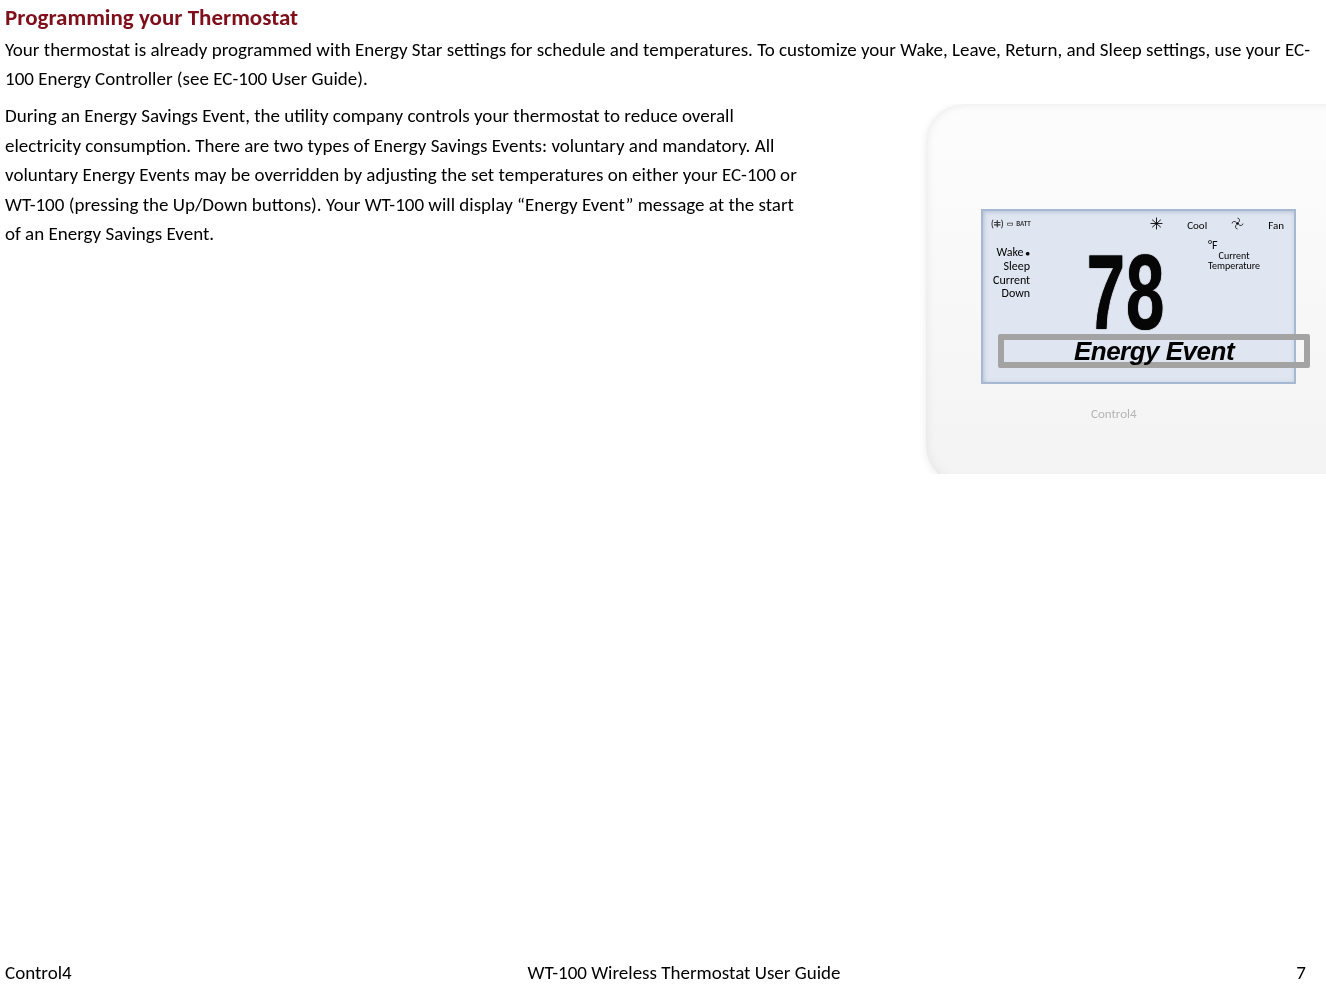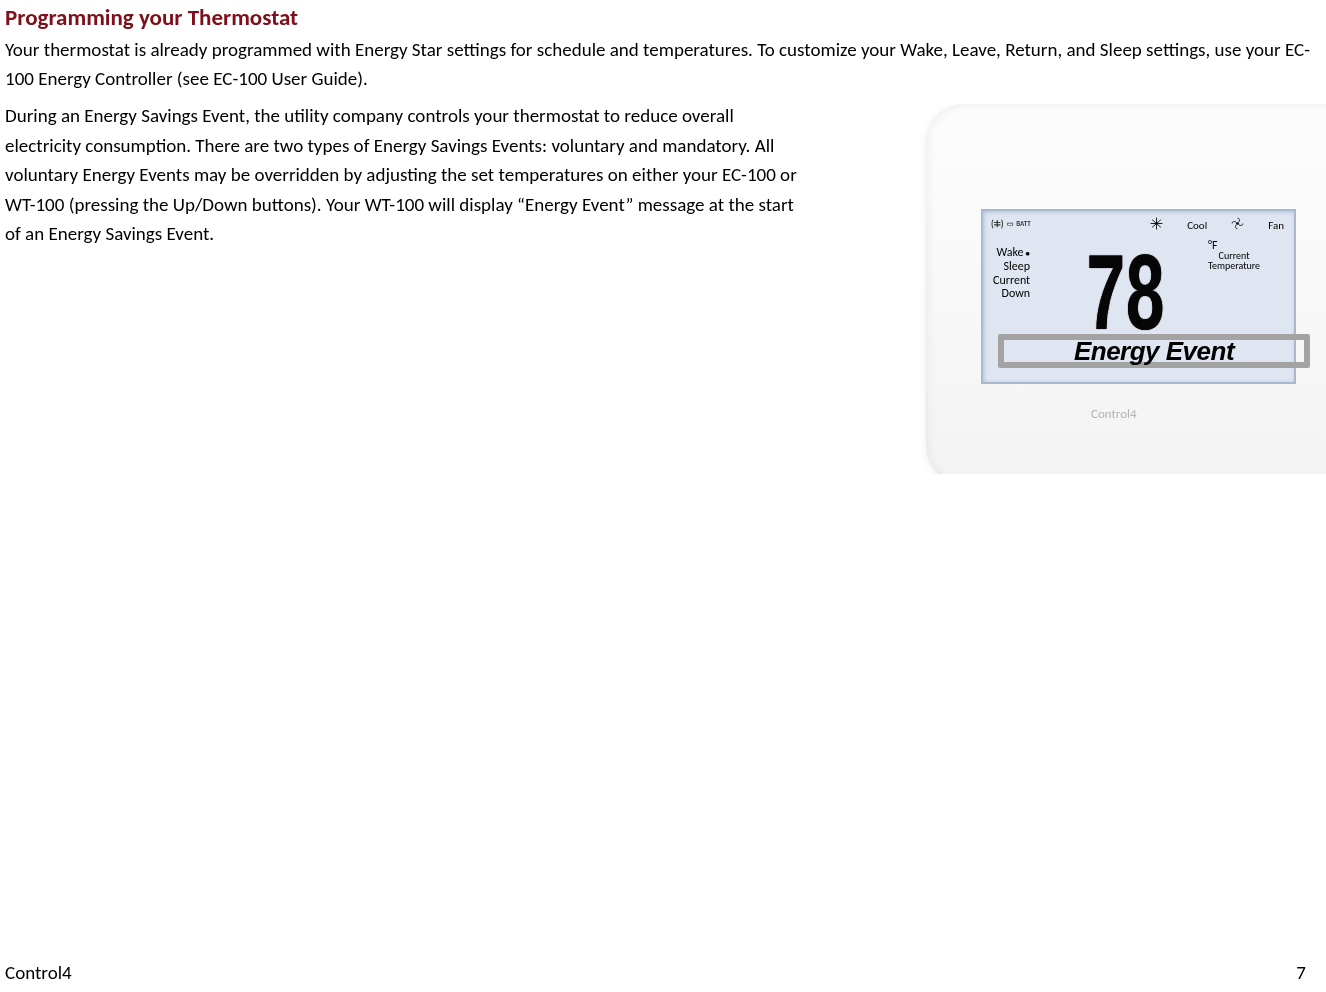--- a/index.html
+++ b/index.html
@@ -211,14 +211,15 @@
 Temperature</div>
       <div class="energy-event-box">Energy Event</div>
     </div>
     <div class="brand">Control4</div>
 
   </div>
 </div>
 
 <div class="footer">
   <span>Control4</span>
+  <span>WT-100 Wireless Thermostat User Guide</span>
   <span>7</span>
 </div>
 
 </body></html>

